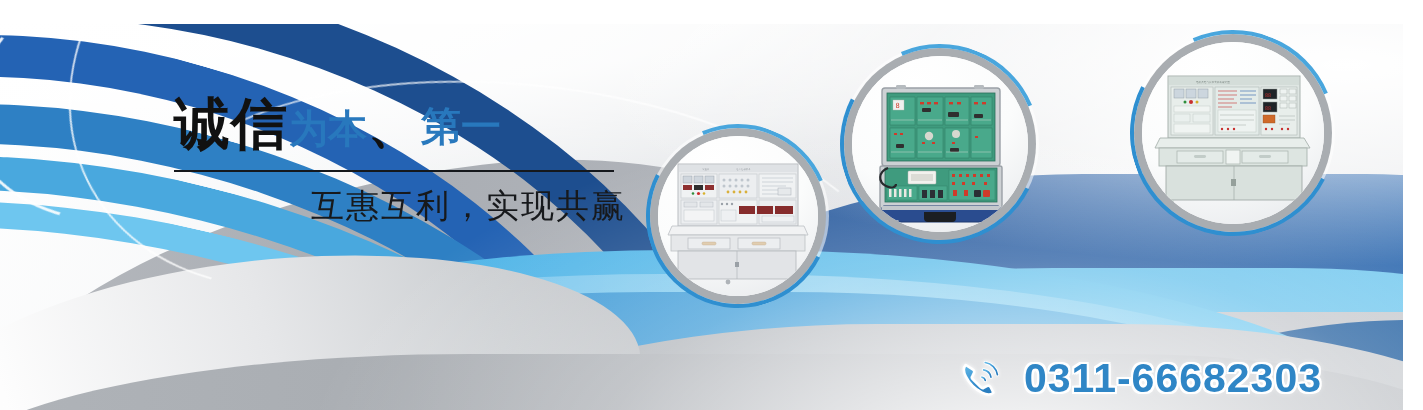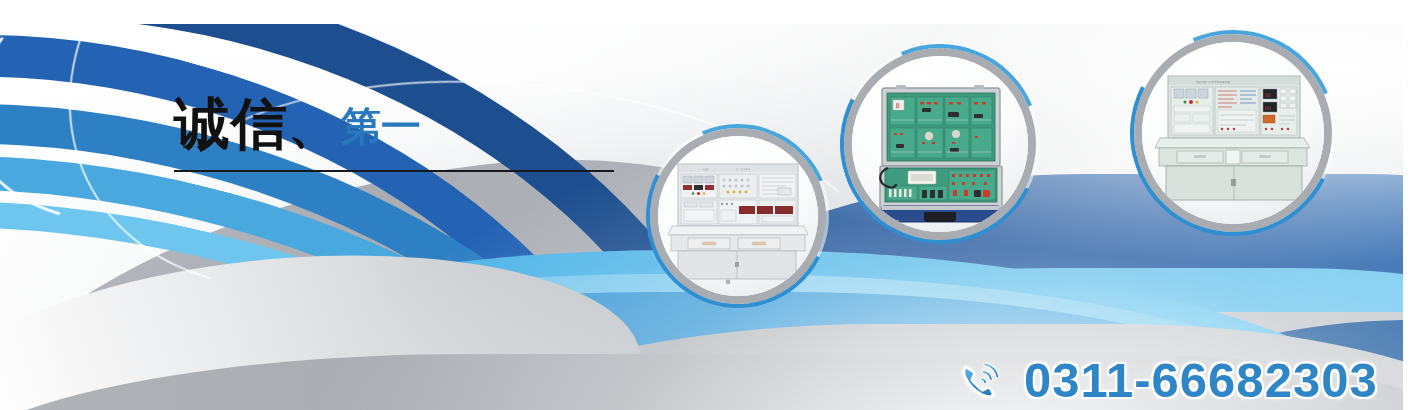--- a/index.html
+++ b/index.html
@@ -173,21 +173,21 @@
   .subtitle{
     position:absolute;left:174px;top:160px;width:452px;text-align:right;
     font-size:33px;color:#17191c;letter-spacing:2px;white-space:nowrap;
   }
 
   
   .phone-wrap{
     position:absolute;left:956px;top:328px;display:flex;align-items:center;gap:16px;
   }
   .phone-num{
-    font-size:49px;font-weight:bold;letter-spacing:1px;
+    font-size:41px;font-weight:bold;letter-spacing:1px;
     color:#2f86c6;
     text-shadow:
       -2px -2px 0 #fff, 2px -2px 0 #fff, -2px 2px 0 #fff, 2px 2px 0 #fff,
       0 -2px 0 #fff, 0 2px 0 #fff, -2px 0 0 #fff, 2px 0 0 #fff,
       0 0 7px rgba(255,255,255,.95);
   }
   .phone-icon{width:52px;height:52px;display:block;filter:drop-shadow(0 0 2px rgba(255,255,255,.95));}
 
   
   .medallion{
@@ -249,24 +249,26 @@
 
   <div class="bg-sheen sheen-b"></div>
   <div class="bg-sheen sheen-c"></div>
 
   <div class="streak streak1"></div>
   <div class="streak streak2"></div>
   <div class="streak streak3"></div>
 
   <div class="headline">
     <span class="hl-big">诚信</span>
+    <span class="hl-acc">为本</span>
     <span class="hl-dun">、</span>
     <span class="hl-acc-sm">第一</span>
   </div>
   <div class="hl-rule"></div>
+  <div class="subtitle">互惠互利，实现共赢</div>
 
   <div class="medallion" id="med1">
     <div class="med-ring-arc"></div>
     <div class="med-ring-arc2"></div>
     <div class="med-inner">
       <svg class="prod-svg" viewBox="0 0 160 160">
 
         <rect x="20" y="28" width="120" height="62" fill="#e9ebed" stroke="#b9bdc1" stroke-width="1"></rect>
         <rect x="21" y="29" width="118" height="7" fill="#dfe2e5"></rect>
         <g fill="#8d9298" font-size="2.4" font-family="sans-serif">

